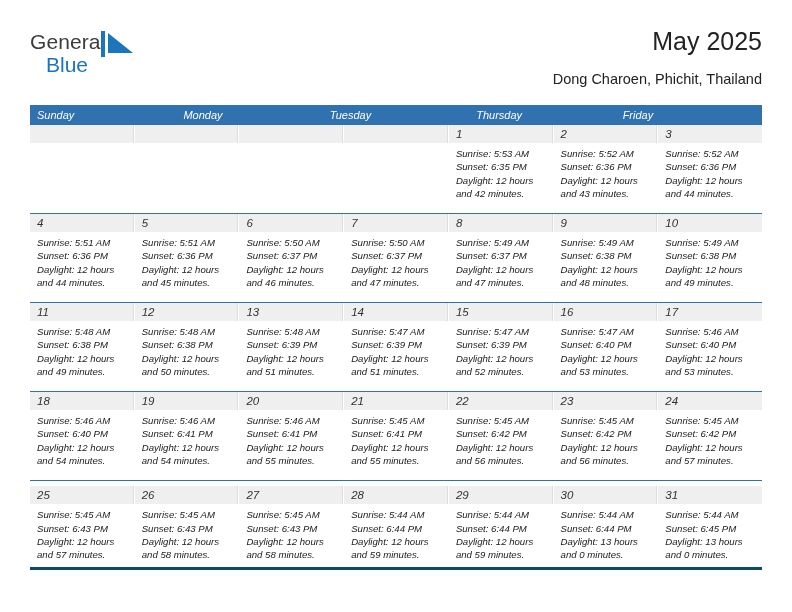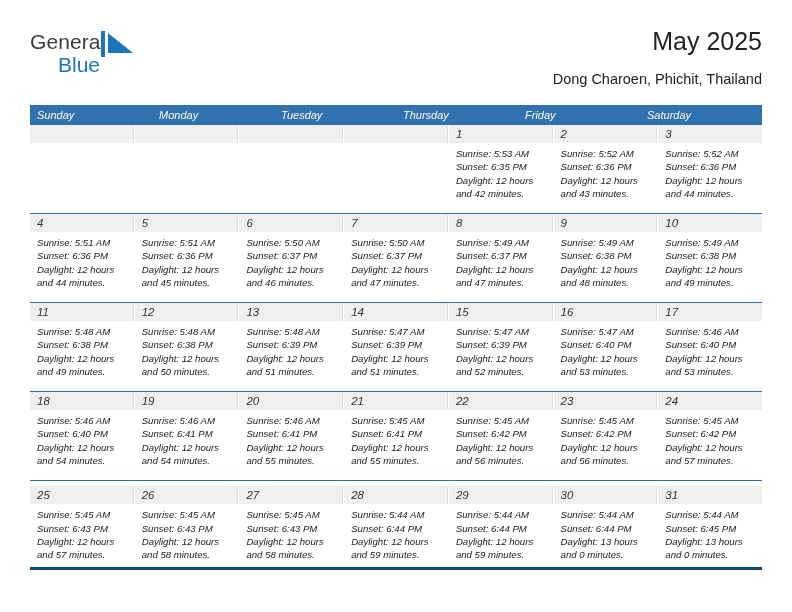--- a/index.html
+++ b/index.html
@@ -42,21 +42,21 @@
     font-size: 21px;
     color: #3c3c3c;
     letter-spacing: 0.1px;
     line-height: 24px;
     font-family: "Liberation Sans", sans-serif;
   }
   .logo-blue {
     font-size: 21px;
     color: #1b75bb;
     line-height: 22px;
-    margin-left: 28px;
+    margin-left: 16px;
     display: block;
     font-family: "Liberation Sans", sans-serif;
   }
   .logo-mark {
     position: absolute;
     left: 71px;
     top: 1px;
     width: 34px;
     height: 26px;
   }
@@ -183,21 +183,20 @@
 
   </div>
 
   <div class="calendar">
     <div class="dow-row" id="dow-row">
         <div class="dow-cell">Sunday</div>
         <div class="dow-cell">Monday</div>
         <div class="dow-cell">Tuesday</div>
         <div class="dow-cell">Thursday</div>
         <div class="dow-cell">Friday</div>
-        <div class="dow-cell">Saturday</div>
       </div>
     <div id="weeks-container">
         <div class="week-row">
           <div class="day-cell empty">
             <div class="day-num-strip">
               <span class="day-num"></span>
             </div>
             <div class="day-body"></div>
           </div>
           <div class="day-cell empty">

